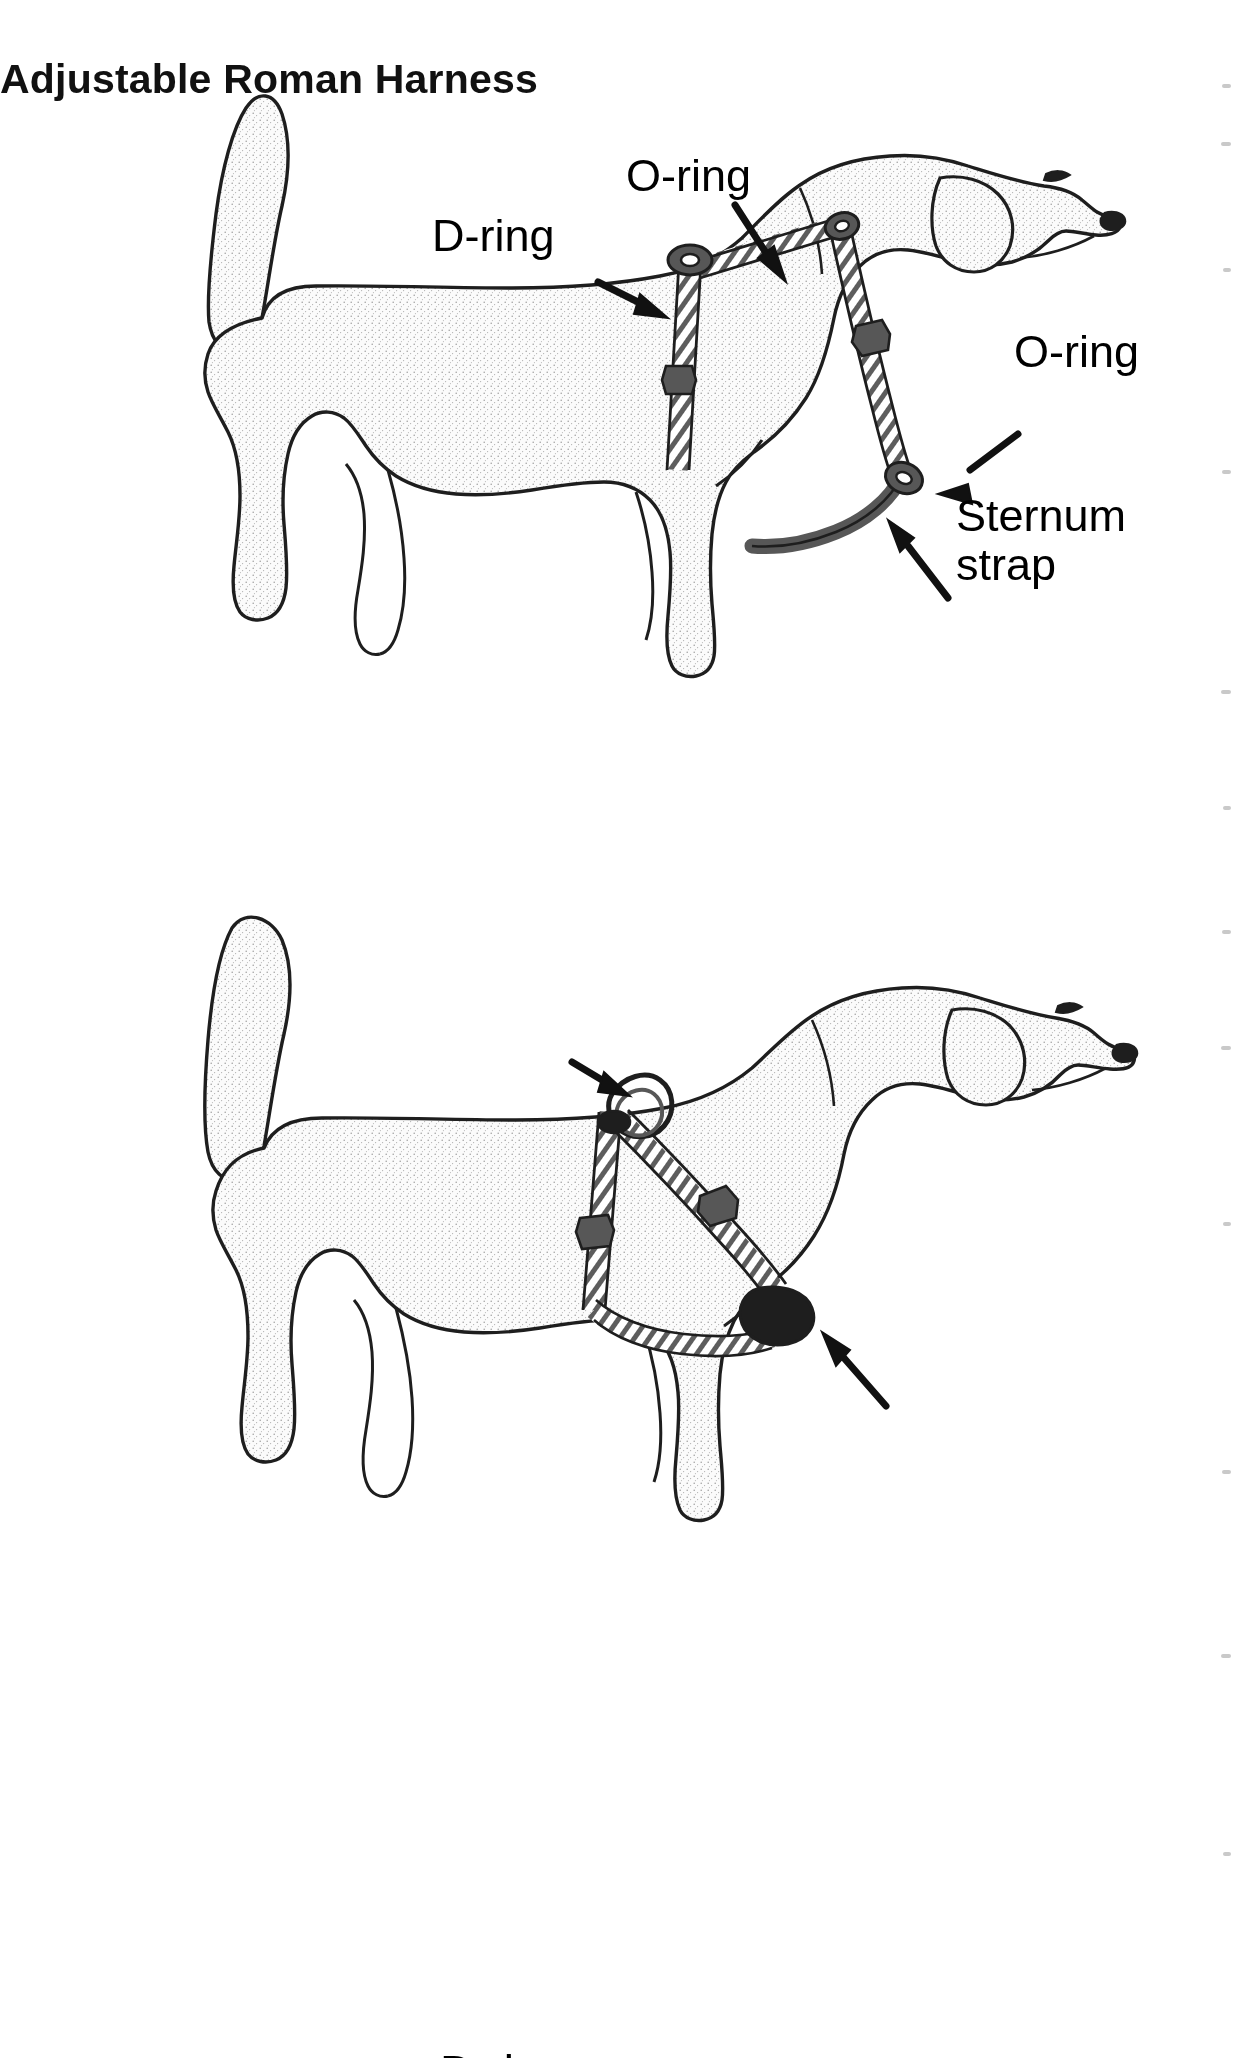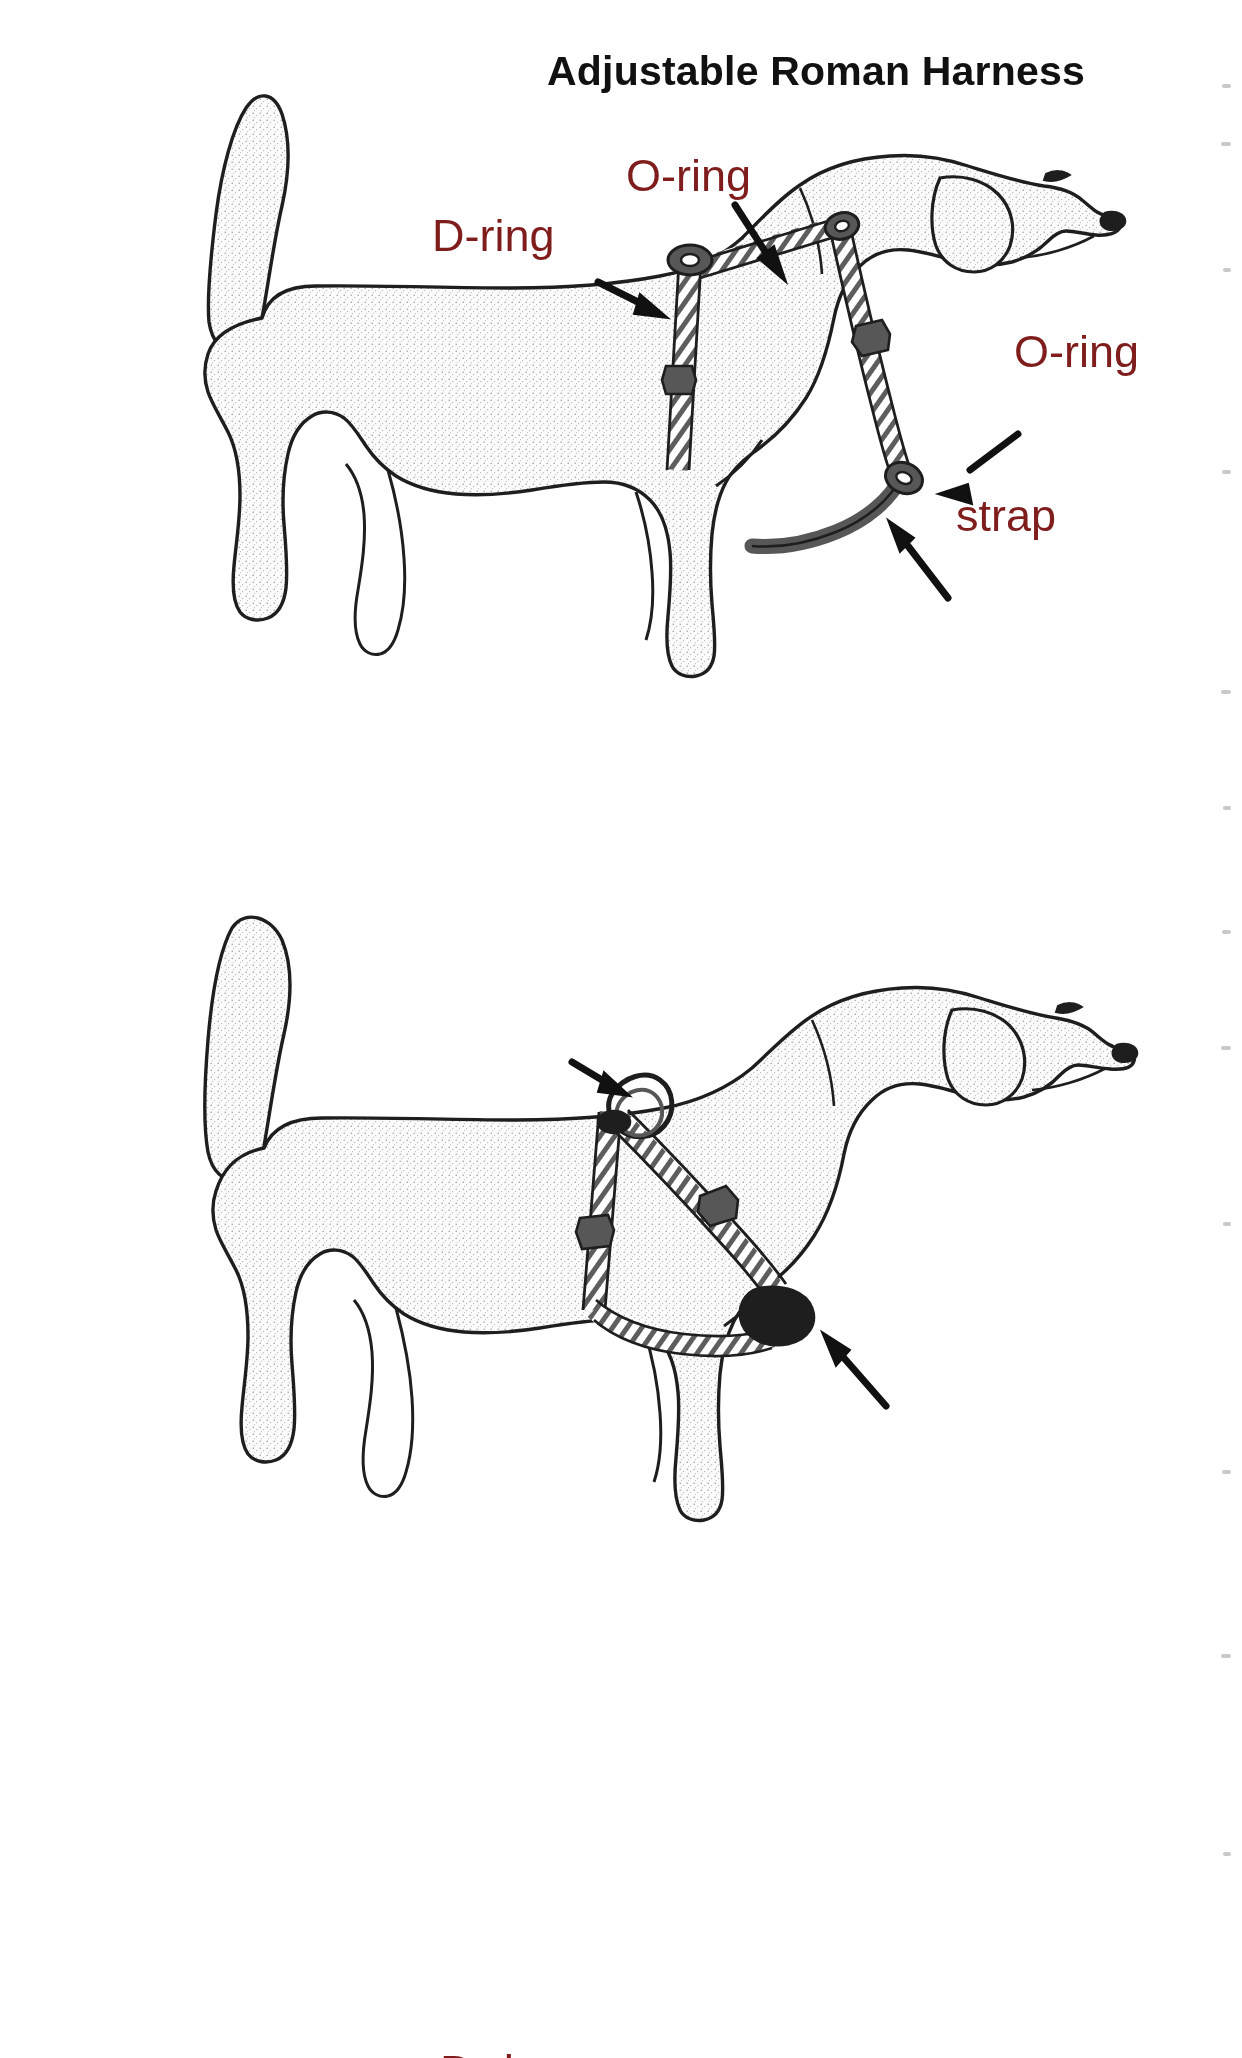--- a/index.html
+++ b/index.html
@@ -29,39 +29,39 @@
   #panel-stepin { top: 880px; height: 1178px; }
 
   .panel-title {
     position: absolute;
     font-weight: bold;
     color: #111111;
     letter-spacing: 0.2px;
     white-space: nowrap;
   }
   #title-roman {
-    top: 48px;
+    top: 56px;
     left: 0;
     width: 1085px;
-    text-align: right;
+    text-align: left;
     font-size: 41px;
   }
   #title-stepin {
     top: 318px;
     left: 0;
     width: 1000px;
     text-align: center;
     font-size: 38px;
   }
 
   .callout {
     position: absolute;
     font-size: 45px;
     font-weight: normal;
-    color: #7f1d1d;
+    color: #000000;
     line-height: 1.08;
     white-space: nowrap;
   }
   .callout.two-line { white-space: normal; width: 230px; }
 
   svg { display: block; }
   .svg-layer {
     position: absolute;
     left: 0;
     top: 0;
@@ -239,20 +239,21 @@
       </g>
     </svg>
 
     <div class="callout" style="top:152px; left:626px;">O-ring</div>
 
     <div class="callout" style="top:212px; left:432px;text-align:right;">D-ring</div>
 
     <div class="callout" style="top:328px; left:1014px;">O-ring</div>
 
     <div class="callout two-line" style="top:492px; left:956px; width:260px;">
+      <div>Sternum</div>
       <div>strap</div>
     </div>
   </div>
 
   <div class="panel" id="panel-stepin">
 
     <div class="panel-title" id="title-stepin">Step In Harness</div>
 
     <svg class="svg-layer" width="1242" height="1178" viewBox="0 0 1242 1178">
       <defs>

